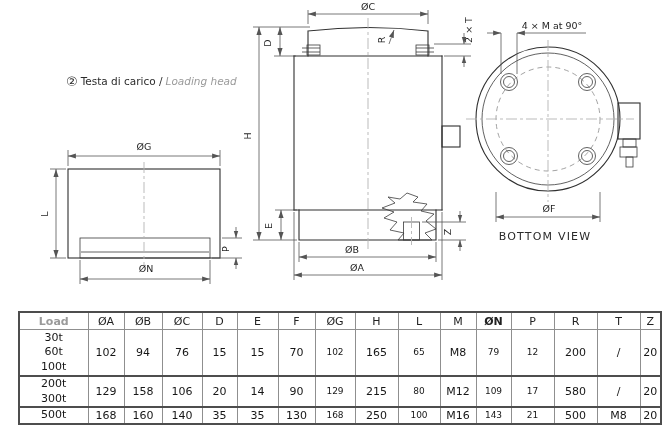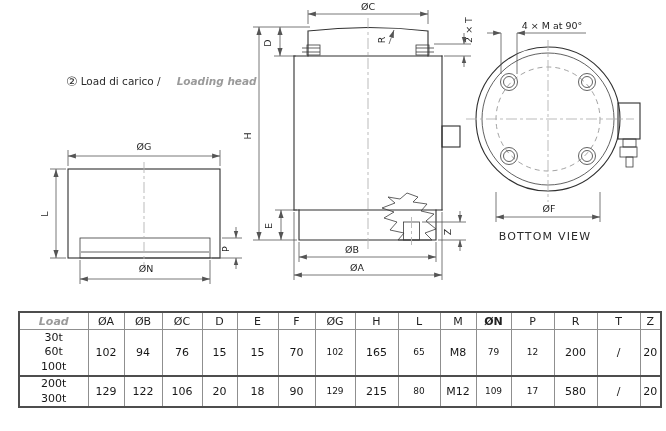--- a/index.html
+++ b/index.html
@@ -1,51 +1,51 @@
 <!DOCTYPE html>
 <html><head>
 <meta charset="utf-8">
 <style>
   html,body{margin:0;padding:0;background:#fff;}
   #canvas{position:relative;width:666px;height:431px;background:#ffffff;overflow:hidden;
           font-family:"DejaVu Sans","Liberation Sans",sans-serif;}
   
   .caption{position:absolute;left:66px;top:74px;font-size:10.5px;color:#2b2b2b;white-space:nowrap;}
   .caption .marker{font-size:13px;vertical-align:-1px;margin-right:3px;}
-  .caption .en{color:#9a9a9a;font-style:italic;margin-left:16px;font-weight:bold;}
+  .caption .en{color:#9a9a9a;font-style:italic;margin-left:3px;}
   
   svg{position:absolute;left:0;top:0;}
   svg text{font-family:"DejaVu Sans","Liberation Sans",sans-serif;font-size:9.5px;fill:#1f1f1f;}
   .obj{stroke:#2f2f2f;stroke-width:1.1;fill:none;stroke-linecap:square;}
   .objthin{stroke:#3a3a3a;stroke-width:0.8;fill:none;}
   .dim{stroke:#555;stroke-width:0.8;fill:none;}
   .cl{stroke:#b3b3b3;stroke-width:0.9;fill:none;stroke-dasharray:11 3 3 3;}
   .bc{stroke:#8a8a8a;stroke-width:0.8;fill:none;stroke-dasharray:5 4;}
   .arrfill{fill:#555;stroke:none;}
   .bv{font-size:11px;letter-spacing:1.2px;fill:#2b2b2b;}
   
   .spec{position:absolute;left:18px;top:311px;border-collapse:collapse;table-layout:fixed;width:641px;
         font-size:11px;color:#161616;text-align:center;}
   .spec th,.spec td{border:1px solid #8f8f8f;padding:0;vertical-align:middle;line-height:13px;}
   .spec{border:2px solid #4d4d4d;}
   .spec thead th{height:16px;font-weight:400;color:#222;}
-  .spec th.loadhdr{font-style:italic;font-weight:bold;color:#9a9a9a;}
+  .spec th.loadhdr{font-weight:bold;color:#9a9a9a;}
   .spec th.bold{font-weight:bold;}
   .spec tr.sep td{border-top:2px solid #4d4d4d;}
   .spec td.sm{font-size:9px;}
   .spec .ld span{display:block;line-height:14.5px;}
   .r1 td{height:45px;} .r2 td{height:29px;} .r3 td{height:14px;}
 </style>
 </head>
 <body>
 
 <div id="canvas">
 
   <div class="caption">
-    <span class="marker">②</span><span>Load di carico /</span><span class="en">Loading head</span>
+    <span class="marker">②</span><span>Testa di carico /</span><span class="en">Loading head</span>
   </div>
 
   <svg width="666" height="300" viewBox="0 0 666 300">
     <defs>
       <pattern id="hatch" patternUnits="userSpaceOnUse" width="7.5" height="7.5">
         <path d="M0,7.5 L7.5,0" stroke="#5a5a5a" stroke-width="0.7"></path>
       </pattern>
       <pattern id="hatch2" patternUnits="userSpaceOnUse" width="4" height="4">
         <path d="M0,4 L4,0" stroke="#3f3f3f" stroke-width="0.8"></path>
       </pattern>
@@ -272,30 +272,52 @@
         <td>20</td>
       </tr>
       <tr class="r2 sep">
         <td>
             <div class="ld">
           <span>200t</span>
               <span>300t</span>
         </div>
           </td>
         <td>129</td>
-        <td>122</td>
+        <td>158</td>
         <td>106</td>
         <td>20</td>
-        <td>18</td>
+        <td>14</td>
         <td>90</td>
         <td class="sm">129</td>
         <td>215</td>
         <td class="sm">80</td>
         <td>M12</td>
         <td class="sm">109</td>
         <td class="sm">17</td>
         <td>580</td>
         <td>/</td>
         <td>20</td>
       </tr>
+      <tr class="r3 sep">
+        <td>
+            <div class="ld">
+          <span>500t</span>
+        </div>
+          </td>
+        <td>168</td>
+        <td>160</td>
+        <td>140</td>
+        <td>35</td>
+        <td>35</td>
+        <td>130</td>
+        <td class="sm">168</td>
+        <td>250</td>
+        <td class="sm">100</td>
+        <td>M16</td>
+        <td class="sm">143</td>
+        <td class="sm">21</td>
+        <td>500</td>
+        <td>M8</td>
+        <td>20</td>
+      </tr>
     </tbody>
   </table>
 </div>
 
 </body></html>

